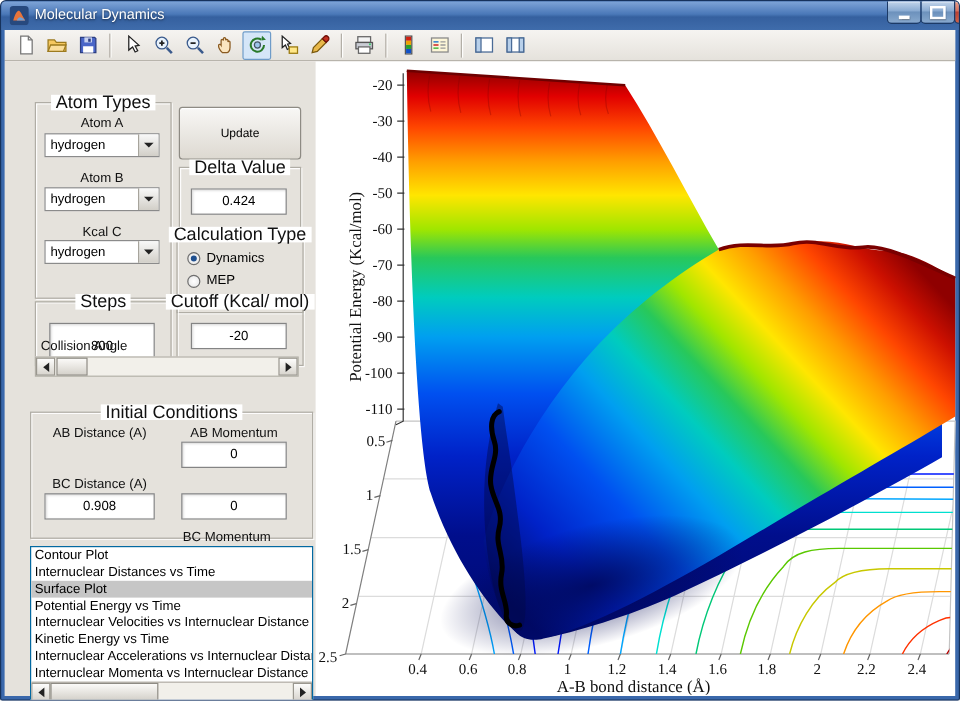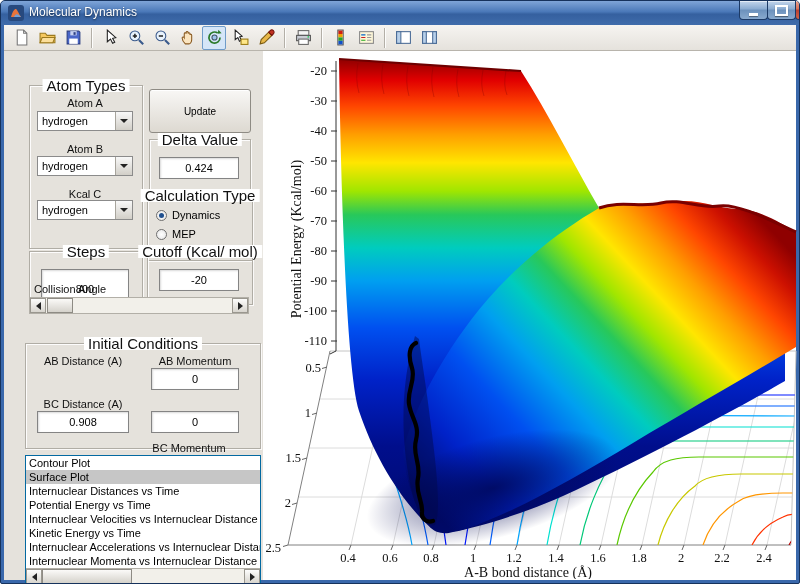--- a/index.html
+++ b/index.html
@@ -274,22 +274,22 @@
       <span class="lbl" style="left:33px;top:304px;width:92px;">AB Distance (A)</span>
       <span class="lbl" style="left:143px;top:304px;width:96px;">AB Momentum</span>
       <div class="field" style="left:147px;top:317px;width:88px;height:22px;">0</div>
       <span class="lbl" style="left:33px;top:347px;width:92px;">BC Distance (A)</span>
       <span class="lbl" style="left:137px;top:347px;width:96px;margin-top:44px;">BC Momentum</span>
       <div class="field" style="left:33px;top:360px;width:92px;height:22px;">0.908</div>
       <div class="field" style="left:147px;top:360px;width:88px;height:22px;">0</div>
 
       <div class="listbox" style="left:21px;top:404px;width:236px;height:130px;">
         <div class="li">Contour Plot</div>
+        <div class="li">Internuclear Distances vs Time</div>
         <div class="li sel">Surface Plot</div>
-        <div class="li">Internuclear Distances vs Time</div>
         <div class="li">Potential Energy vs Time</div>
         <div class="li">Internuclear Velocities vs Internuclear Distance</div>
         <div class="li">Kinetic Energy vs Time</div>
         <div class="li">Internuclear Accelerations vs Internuclear Distance</div>
         <div class="li">Internuclear Momenta vs Internuclear Distance</div>
         <div class="lb-scroll">
           <span class="sbtn l">
               <i class="tri-l"></i>
             </span>
           <span class="sthumb" style="left:16px;width:90px;"></span>

